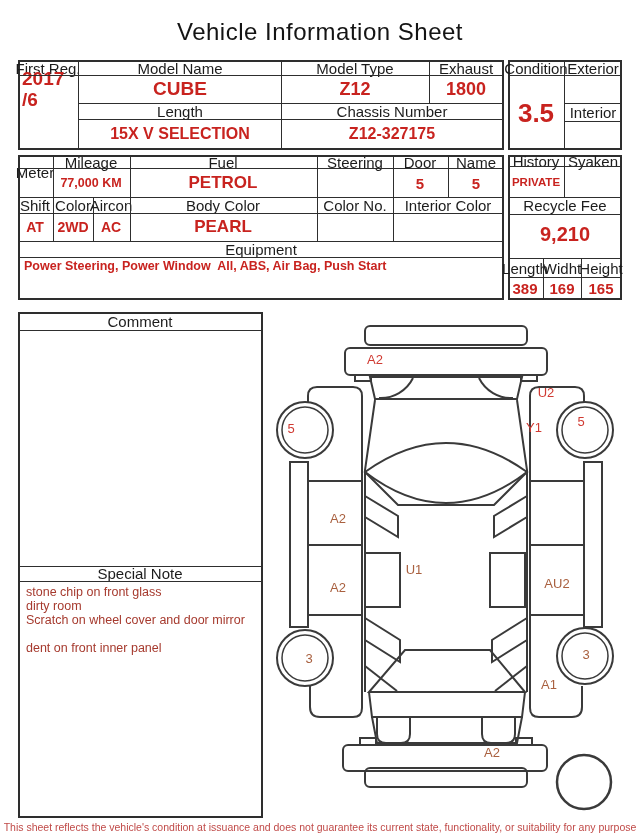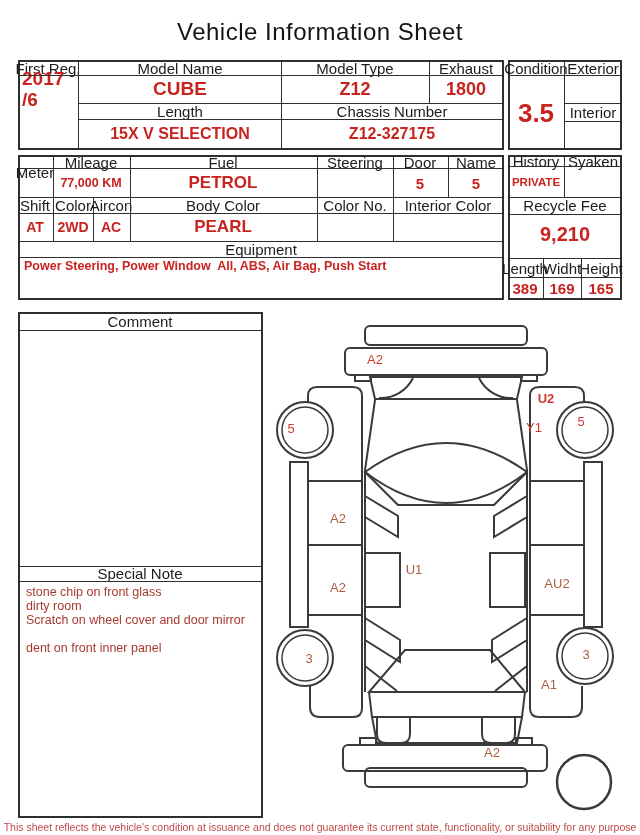--- a/index.html
+++ b/index.html
@@ -164,21 +164,21 @@
       <circle class="thin" cx="585" cy="656" r="23"></circle>
 
     <rect x="308" y="481" width="54" height="64"></rect>
     <rect x="308" y="545" width="54" height="70"></rect>
     <rect x="530" y="481" width="54" height="64"></rect>
     <rect x="530" y="545" width="54" height="70"></rect>
 
     <circle cx="584" cy="782" r="27" style="stroke-width:2.5"></circle>
   </svg>
 <span class="diag-label tone-red" style="left: 109px; top: 47px;">A2</span>
-    <span class="diag-label tone-red" style="left: 280px; top: 86px; font-weight: bold;">U2</span>
+    <span class="diag-label tone-red" style="left: 280px; top: 80px;">U2</span>
     <span class="diag-label tone-red" style="left: 268px; top: 115px;">Y1</span>
     <span class="diag-label tone-red" style="left: 25px; top: 116px;">5</span>
     <span class="diag-label tone-red" style="left: 315px; top: 109px;">5</span>
     <span class="diag-label tone-brick" style="left: 72px; top: 206px;">A2</span>
     <span class="diag-label tone-brick" style="left: 72px; top: 275px;">A2</span>
     <span class="diag-label tone-brick" style="left: 148px; top: 257px;">U1</span>
     <span class="diag-label tone-brick" style="left: 291px; top: 271px;">AU2</span>
     <span class="diag-label tone-brick" style="left: 43px; top: 346px;">3</span>
     <span class="diag-label tone-brick" style="left: 320px; top: 342px;">3</span>
     <span class="diag-label tone-brick" style="left: 283px; top: 372px;">A1</span>

